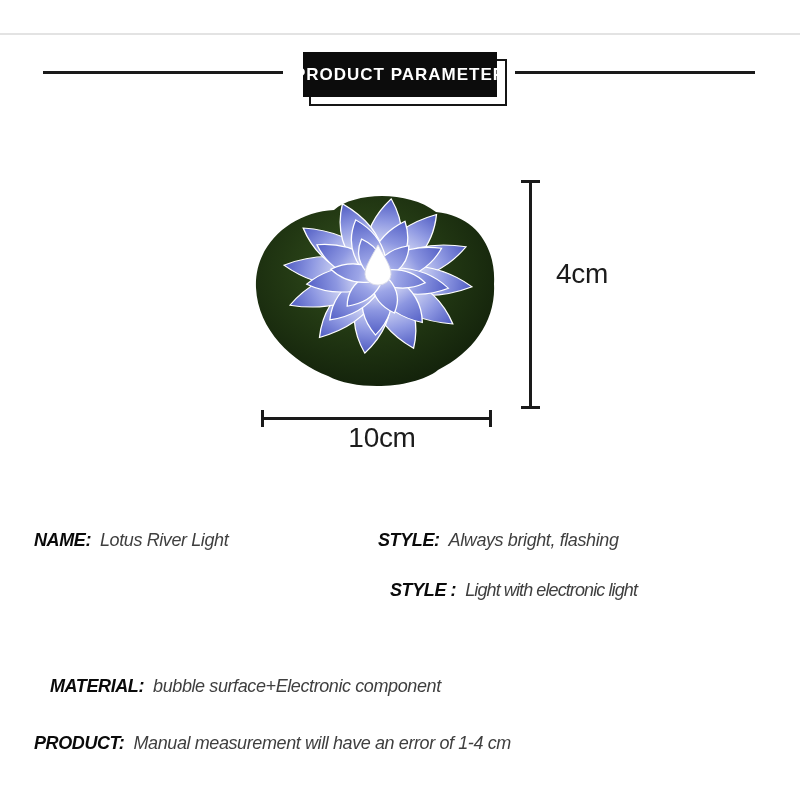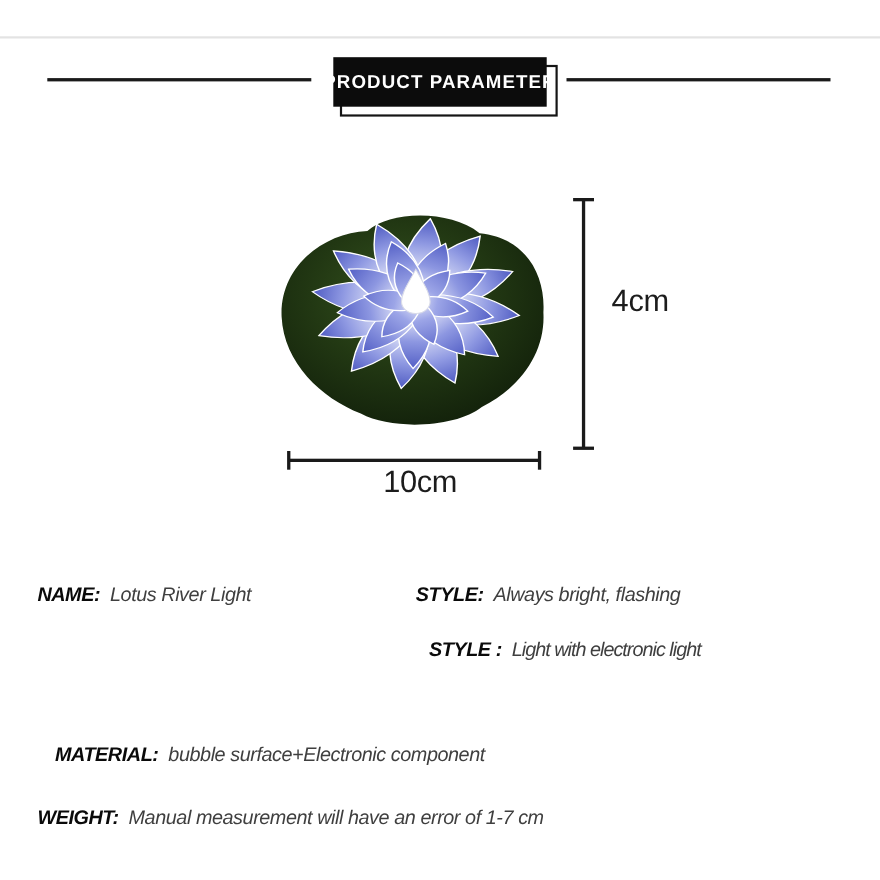--- a/index.html
+++ b/index.html
@@ -151,16 +151,16 @@
   <div class="spec r-style">
     <span class="lab">STYLE:</span><span class="val">Always bright, flashing</span>
   </div>
   <div class="spec r-types">
     <span class="lab">STYLE :</span><span class="val">Light with electronic light</span>
   </div>
   <div class="spec r-material">
     <span class="lab">MATERIAL:</span><span class="val">bubble surface+Electronic component</span>
   </div>
   <div class="spec r-remarks">
-    <span class="lab">WEIGHT:</span><span class="val">Manual measurement will have an error of 1-7 cm</span>
+    <span class="lab">PRODUCT:</span><span class="val">Manual measurement will have an error of 1-4 cm</span>
   </div>
 
 </div>
 
 </body></html>

